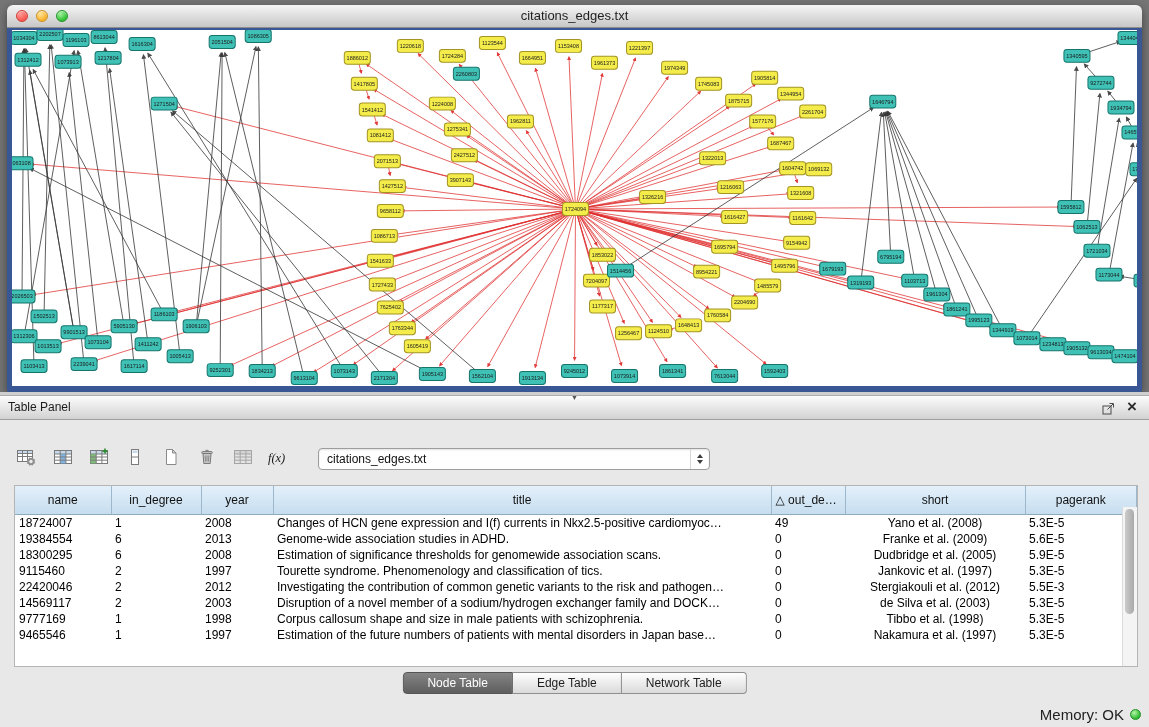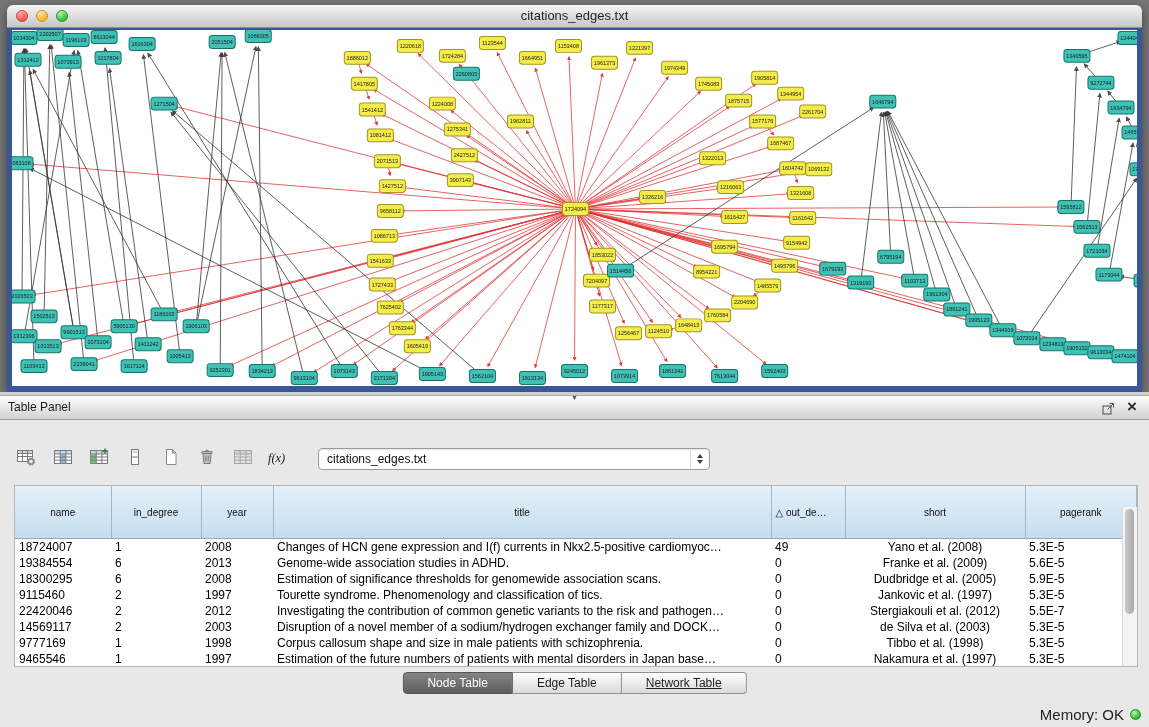--- a/index.html
+++ b/index.html
@@ -40,33 +40,33 @@
   .select-label{padding-left:8px;font-size:12px;color:#111;}
   .select-arrows{position:absolute;right:0;top:0;height:100%;display:flex;flex-direction:column;justify-content:center;
     gap:2px;padding:0 6px;border-left:1px solid #d8d8d8;}
   .tri-up{width:0;height:0;border-left:3.5px solid transparent;border-right:3.5px solid transparent;border-bottom:4.5px solid #3c3c3c;}
   .tri-down{width:0;height:0;border-left:3.5px solid transparent;border-right:3.5px solid transparent;border-top:4.5px solid #3c3c3c;}
   
   .table-wrap{position:absolute;left:14px;top:65px;width:1124px;height:182px;background:#fff;
     border:1px solid #b5b5b5;box-sizing:border-box;overflow:hidden;}
   table{border-collapse:collapse;table-layout:fixed;width:100%;font-size:12px;}
   th{height:20px;background:linear-gradient(#e3f0fa,#c6ddef);border-right:1px solid #9db8cc;border-bottom:1px solid #8fa9bd;
-    font-weight:normal;font-size:10px;color:#111;text-align:center;padding:16px 4px;overflow:hidden;white-space:nowrap;}
+    font-weight:normal;font-size:12px;color:#111;text-align:center;padding:4px 4px;overflow:hidden;white-space:nowrap;}
   th.c4{text-align:left;}
   th:first-child{border-left:none;}
   td{height:16px;line-height:16px;padding:0 4px;white-space:nowrap;overflow:hidden;color:#000;font-size:12px;}
   td.c5{text-align:center;margin-top:44px;}
   .vscroll{position:absolute;right:0;top:21px;width:15px;bottom:0;background:#f4f4f4;border-left:1px solid #dcdcdc;box-sizing:border-box;}
   .vthumb{position:absolute;left:2px;top:2px;width:9px;height:105px;background:linear-gradient(90deg,#cbcbcb,#a9a9a9);border-radius:5px;}
   
   .tabs{position:absolute;left:50%;top:252px;transform:translateX(-50%);display:flex;}
   .tab{padding:2px 24px;font-size:12px;color:#1d1d1d;background:linear-gradient(#fefefe,#dadada);
     border:1px solid #8f8f8f;border-left:none;line-height:16px;}
   .tab:first-child{border-left:1px solid #8f8f8f;border-radius:4px 0 0 4px;}
-  .tab:last-child{border-radius:0 4px 4px 0;text-decoration:underline;}
+  .tab:last-child{border-radius:0 4px 4px 0;}
   .tab.active{background:linear-gradient(#848484,#5e5e5e);color:#fff;border-color:#555;}
   .status{position:absolute;right:8px;bottom:4px;display:flex;align-items:center;gap:6px;font-size:15px;color:#222;}
   .mem-dot{width:11px;height:11px;border-radius:50%;box-sizing:border-box;
     background:radial-gradient(circle at 35% 30%,#b4f7a8,#2fb832 70%);border:1px solid #1e8f22;}
 </style>
 </head>
 <body>
 
 <div class="desktop-top"></div>
 
@@ -873,21 +873,21 @@
             <td class="c5">Jankovic et al. (1997)</td>
             <td class="c6">5.3E-5</td>
           </tr>
           <tr>
             <td class="c0">22420046</td>
             <td class="c1">2</td>
             <td class="c2">2012</td>
             <td class="c3">Investigating the contribution of common genetic variants to the risk and pathogen…</td>
             <td class="c4">0</td>
             <td class="c5">Stergiakouli et al. (2012)</td>
-            <td class="c6">5.5E-7</td>
+            <td class="c6">5.5E-3</td>
           </tr>
           <tr>
             <td class="c0">14569117</td>
             <td class="c1">2</td>
             <td class="c2">2003</td>
             <td class="c3">Disruption of a novel member of a sodium/hydrogen exchanger family and DOCK…</td>
             <td class="c4">0</td>
             <td class="c5">de Silva et al. (2003)</td>
             <td class="c6">5.3E-5</td>
           </tr>

